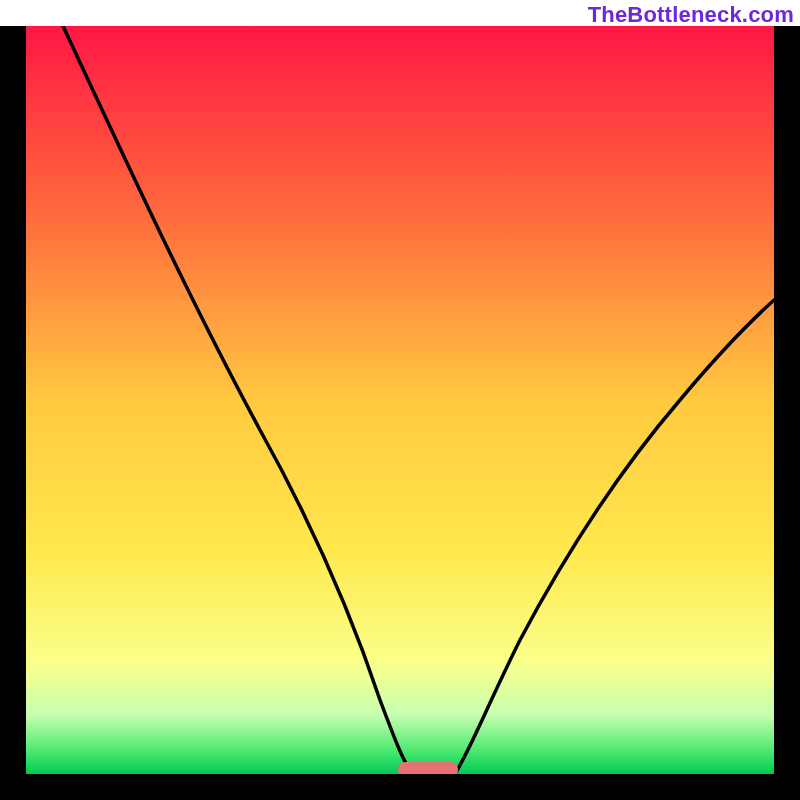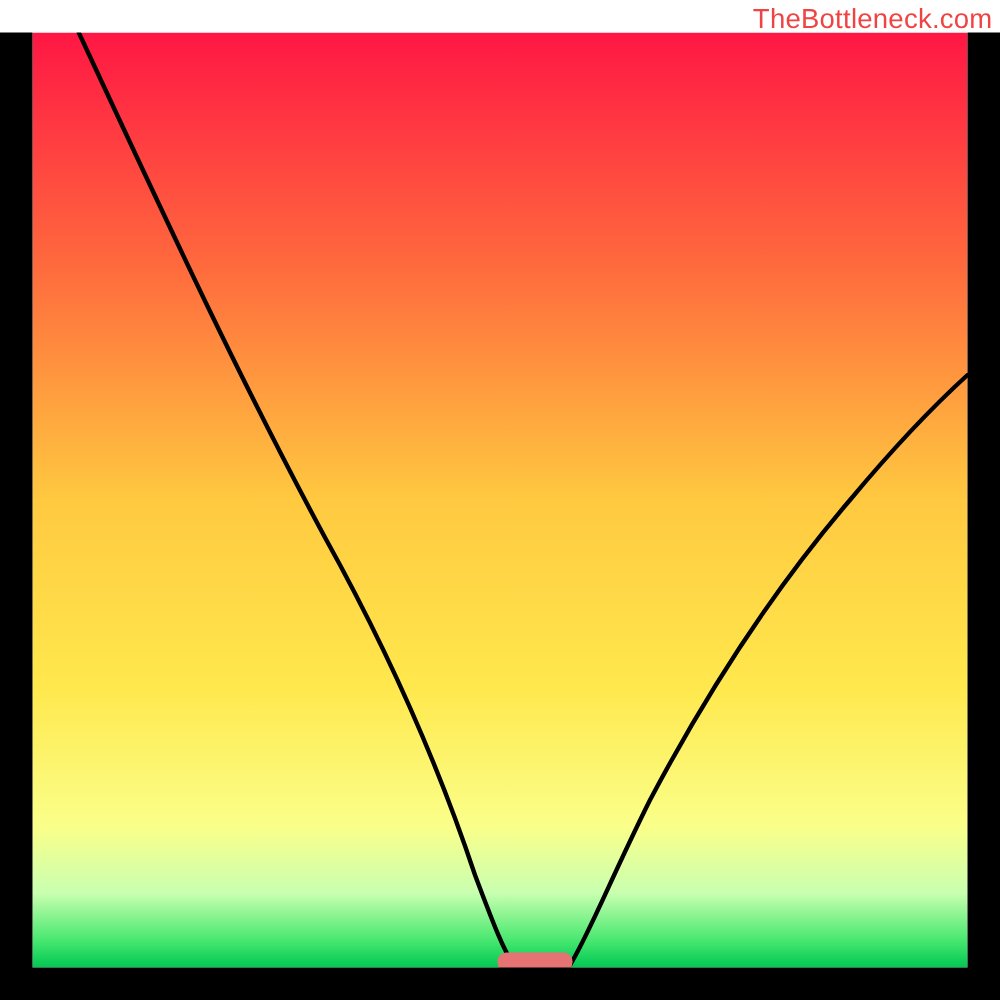--- a/index.html
+++ b/index.html
@@ -14,22 +14,22 @@
   .stage {
     position: relative;
     width: 800px;
     height: 800px;
   }
   .watermark {
     position: absolute;
     top: 2px;
     right: 6px;
     font-size: 22px;
-    font-weight: 400;
-    color: #ef4444;
+    font-weight: 700;
+    color: #6d28d9;
     letter-spacing: 0.2px;
     user-select: none;
   }
   svg { display: block; }
 </style>
 </head>
 <body>
 
 <div class="stage">
 

